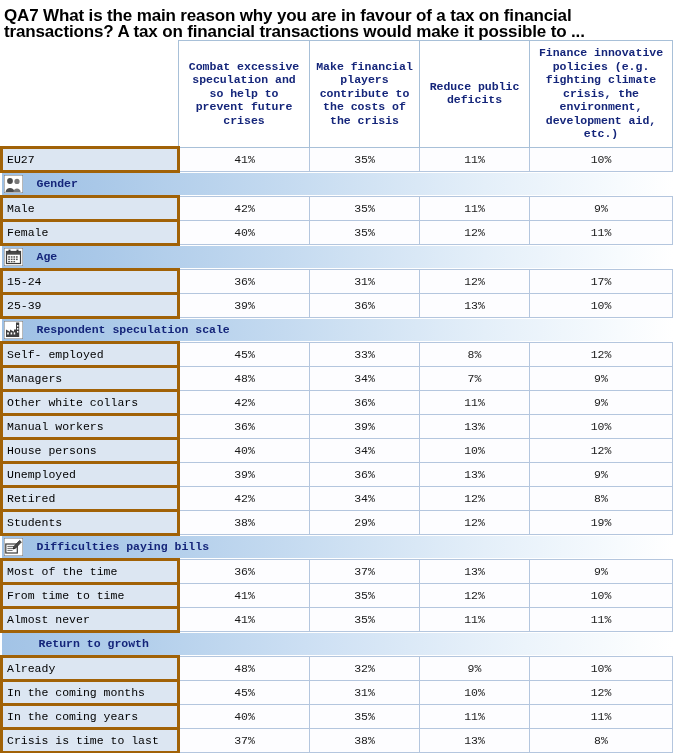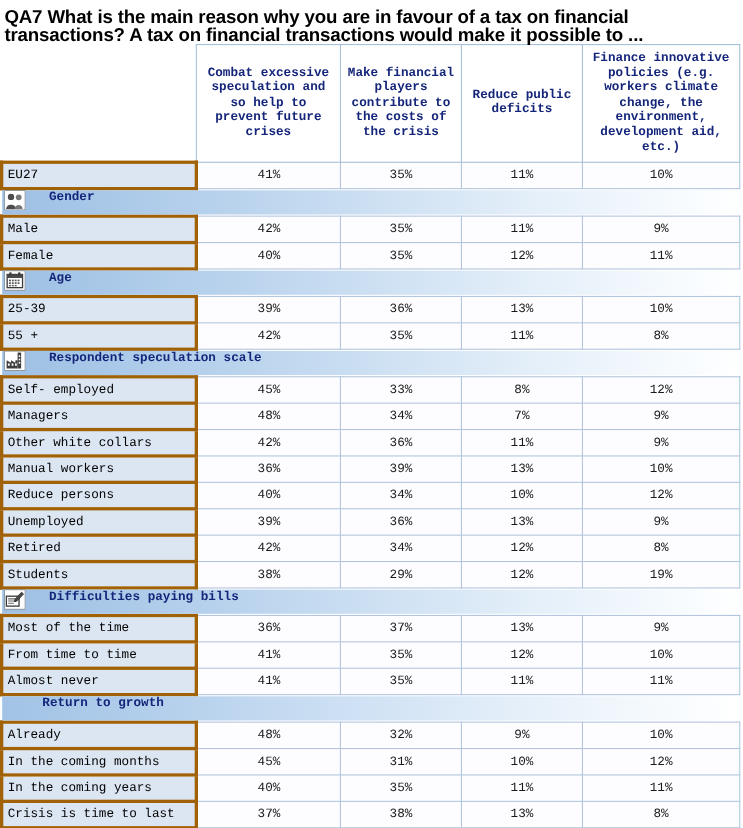--- a/index.html
+++ b/index.html
@@ -109,24 +109,23 @@
     background: linear-gradient(to right,
                 #a2c3e6 0%,
                 #b0cdea 18%,
                 #cfe1f4 48%,
                 #ecf4fb 78%,
                 #fbfdfe 95%,
                 #ffffff 100%);
   }
   .section-inner {
     display: flex;
-    align-items: flex-start;
+    align-items: center;
     height: 22px;
     padding-left: 2px;
-    gap: 8px;
   }
   .section-icon {
     width: 19px;
     height: 18px;
     flex: 0 0 19px;
     margin-right: 14px;
     display: inline-block;
     position: relative;
     top: 0px;
   }
@@ -154,21 +153,21 @@
         <col class="c-v2">
         <col class="c-v3">
         <col class="c-v4">
     </colgroup>
     <tbody id="matrix-body">
         <tr class="head-row">
           <td class="corner"></td>
           <td>Combat excessive speculation and so help to prevent future crises</td>
           <td>Make financial players contribute to the costs of the crisis</td>
           <td>Reduce public deficits</td>
-          <td>Finance innovative policies (e.g. workers climate change, the environment, development aid, etc.)</td>
+          <td>Finance innovative policies (e.g. fighting climate crisis, the environment, development aid, etc.)</td>
         </tr>
         <tr class="data-row">
           <td class="rowlabel">EU27</td>
           <td class="val">41%</td>
           <td class="val">35%</td>
           <td class="val">11%</td>
           <td class="val">10%</td>
         </tr>
         <tr class="section-row">
           <td colspan="5">
@@ -227,32 +226,32 @@
       <rect x="9.4" y="13.0" width="1.7" height="1.3"></rect>
     </g>
   </svg>
 </span>
                 <span class="section-label">Age</span>
               </div>
             </div>
           </td>
         </tr>
         <tr class="data-row">
+          <td class="rowlabel">15-24</td>
+          <td class="val">36%</td>
+          <td class="val">31%</td>
+          <td class="val">12%</td>
+          <td class="val">17%</td>
+        </tr>
+        <tr class="data-row">
           <td class="rowlabel">25-39</td>
           <td class="val">39%</td>
           <td class="val">36%</td>
           <td class="val">13%</td>
           <td class="val">10%</td>
-        </tr>
-        <tr class="data-row">
-          <td class="rowlabel">55 +</td>
-          <td class="val">42%</td>
-          <td class="val">35%</td>
-          <td class="val">11%</td>
-          <td class="val">8%</td>
         </tr>
         <tr class="section-row">
           <td colspan="5">
             <div class="section-band">
               <div class="section-inner">
                 <span class="section-icon">
   <svg width="19" height="18" viewBox="0 0 19 18">
     <rect x="0" y="0" width="19" height="18" fill="#ffffff" stroke="#6f6f6f" stroke-width="1"></rect>
     <rect x="12.0" y="1.5" width="3.2" height="14.5" fill="#3f3f3f"></rect>
     <path d="M2 16 L2 8.5 L6 10.8 L6 8.5 L10 10.8 L10 8.5 L12 8.5 L12 16 Z" fill="#3f3f3f"></path>
@@ -291,21 +290,21 @@
           <td class="val">9%</td>
         </tr>
         <tr class="data-row">
           <td class="rowlabel">Manual workers</td>
           <td class="val">36%</td>
           <td class="val">39%</td>
           <td class="val">13%</td>
           <td class="val">10%</td>
         </tr>
         <tr class="data-row">
-          <td class="rowlabel">Reduce persons</td>
+          <td class="rowlabel">House persons</td>
           <td class="val">40%</td>
           <td class="val">34%</td>
           <td class="val">10%</td>
           <td class="val">12%</td>
         </tr>
         <tr class="data-row">
           <td class="rowlabel">Unemployed</td>
           <td class="val">39%</td>
           <td class="val">36%</td>
           <td class="val">13%</td>

